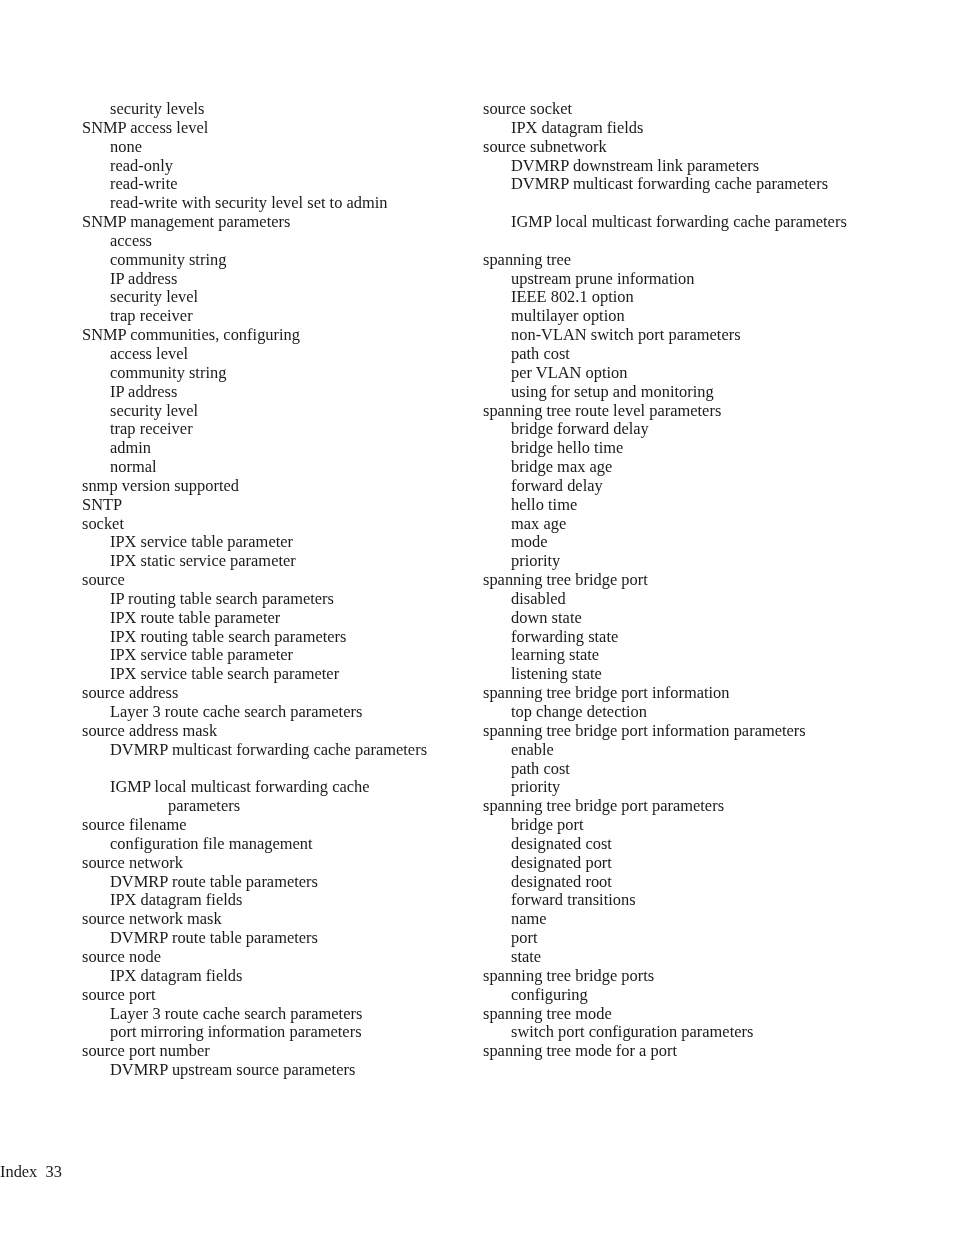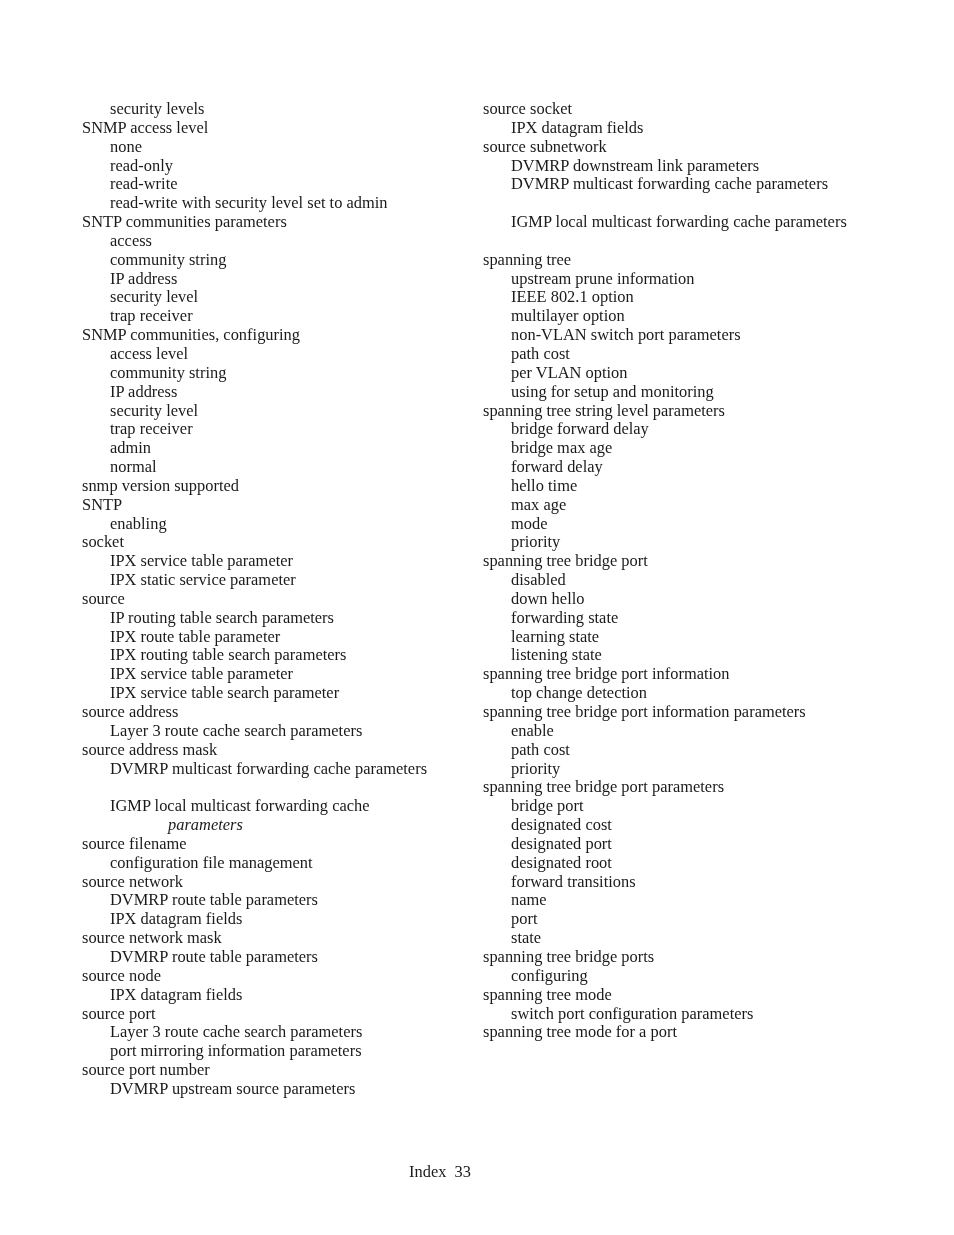--- a/index.html
+++ b/index.html
@@ -38,68 +38,67 @@
   .column-right { left: 483px; width: 400px; }
 
   .entry {
     font-size: 16.4px;
     line-height: 18.85px;
     white-space: pre;
     letter-spacing: 0.02px;
   }
   .lvl0 { padding-left: 0px;  }
   .lvl1 { padding-left: 28px; }
-  .lvl3 { padding-left: 86px; font-style: italic; }
+  .lvl3 { padding-left: 86px; }
   .entry.blank {
     height: 18.85px;
   }
 
   .footer {
     position: absolute;
     left: 0;
     top: 1162px;
     width: 954px;
-    text-align: center;
+    text-align: left;
     padding-right: 74px;
     box-sizing: border-box;
     font-size: 16.4px;
     white-space: pre;
   }
 </style>
 </head>
 <body>
 
 <div class="page">
 
   <div class="columns">
 
     <div class="column column-left" id="col-left">
         <div class="entry lvl1">security levels</div>
         <div class="entry lvl0">SNMP access level</div>
         <div class="entry lvl1">none</div>
         <div class="entry lvl1">read-only</div>
         <div class="entry lvl1">read-write</div>
         <div class="entry lvl1">read-write with security level set to admin</div>
-        <div class="entry lvl0">SNTP communities parameters</div>
+        <div class="entry lvl0">SNMP management parameters</div>
         <div class="entry lvl1">access</div>
         <div class="entry lvl1">community string</div>
         <div class="entry lvl1">IP address</div>
         <div class="entry lvl1">security level</div>
         <div class="entry lvl1">trap receiver</div>
         <div class="entry lvl0">SNMP communities, configuring</div>
         <div class="entry lvl1">access level</div>
         <div class="entry lvl1">community string</div>
         <div class="entry lvl1">IP address</div>
         <div class="entry lvl1">security level</div>
         <div class="entry lvl1">trap receiver</div>
         <div class="entry lvl1">admin</div>
         <div class="entry lvl1">normal</div>
         <div class="entry lvl0">snmp version supported</div>
         <div class="entry lvl0">SNTP</div>
-        <div class="entry lvl1">enabling</div>
         <div class="entry lvl0">socket</div>
         <div class="entry lvl1">IPX service table parameter</div>
         <div class="entry lvl1">IPX static service parameter</div>
         <div class="entry lvl0">source</div>
         <div class="entry lvl1">IP routing table search parameters</div>
         <div class="entry lvl1">IPX route table parameter</div>
         <div class="entry lvl1">IPX routing table search parameters</div>
         <div class="entry lvl1">IPX service table parameter</div>
         <div class="entry lvl1">IPX service table search parameter</div>
         <div class="entry lvl0">source address</div>
@@ -135,31 +134,32 @@
         <div class="entry lvl1">IGMP local multicast forwarding cache parameters</div>
         <div class="entry lvl1 blank">&nbsp;</div>
         <div class="entry lvl0">spanning tree</div>
         <div class="entry lvl1">upstream prune information</div>
         <div class="entry lvl1">IEEE 802.1 option</div>
         <div class="entry lvl1">multilayer option</div>
         <div class="entry lvl1">non-VLAN switch port parameters</div>
         <div class="entry lvl1">path cost</div>
         <div class="entry lvl1">per VLAN option</div>
         <div class="entry lvl1">using for setup and monitoring</div>
-        <div class="entry lvl0">spanning tree string level parameters</div>
+        <div class="entry lvl0">spanning tree route level parameters</div>
         <div class="entry lvl1">bridge forward delay</div>
+        <div class="entry lvl1">bridge hello time</div>
         <div class="entry lvl1">bridge max age</div>
         <div class="entry lvl1">forward delay</div>
         <div class="entry lvl1">hello time</div>
         <div class="entry lvl1">max age</div>
         <div class="entry lvl1">mode</div>
         <div class="entry lvl1">priority</div>
         <div class="entry lvl0">spanning tree bridge port</div>
         <div class="entry lvl1">disabled</div>
-        <div class="entry lvl1">down hello</div>
+        <div class="entry lvl1">down state</div>
         <div class="entry lvl1">forwarding state</div>
         <div class="entry lvl1">learning state</div>
         <div class="entry lvl1">listening state</div>
         <div class="entry lvl0">spanning tree bridge port information</div>
         <div class="entry lvl1">top change detection</div>
         <div class="entry lvl0">spanning tree bridge port information parameters</div>
         <div class="entry lvl1">enable</div>
         <div class="entry lvl1">path cost</div>
         <div class="entry lvl1">priority</div>
         <div class="entry lvl0">spanning tree bridge port parameters</div>

